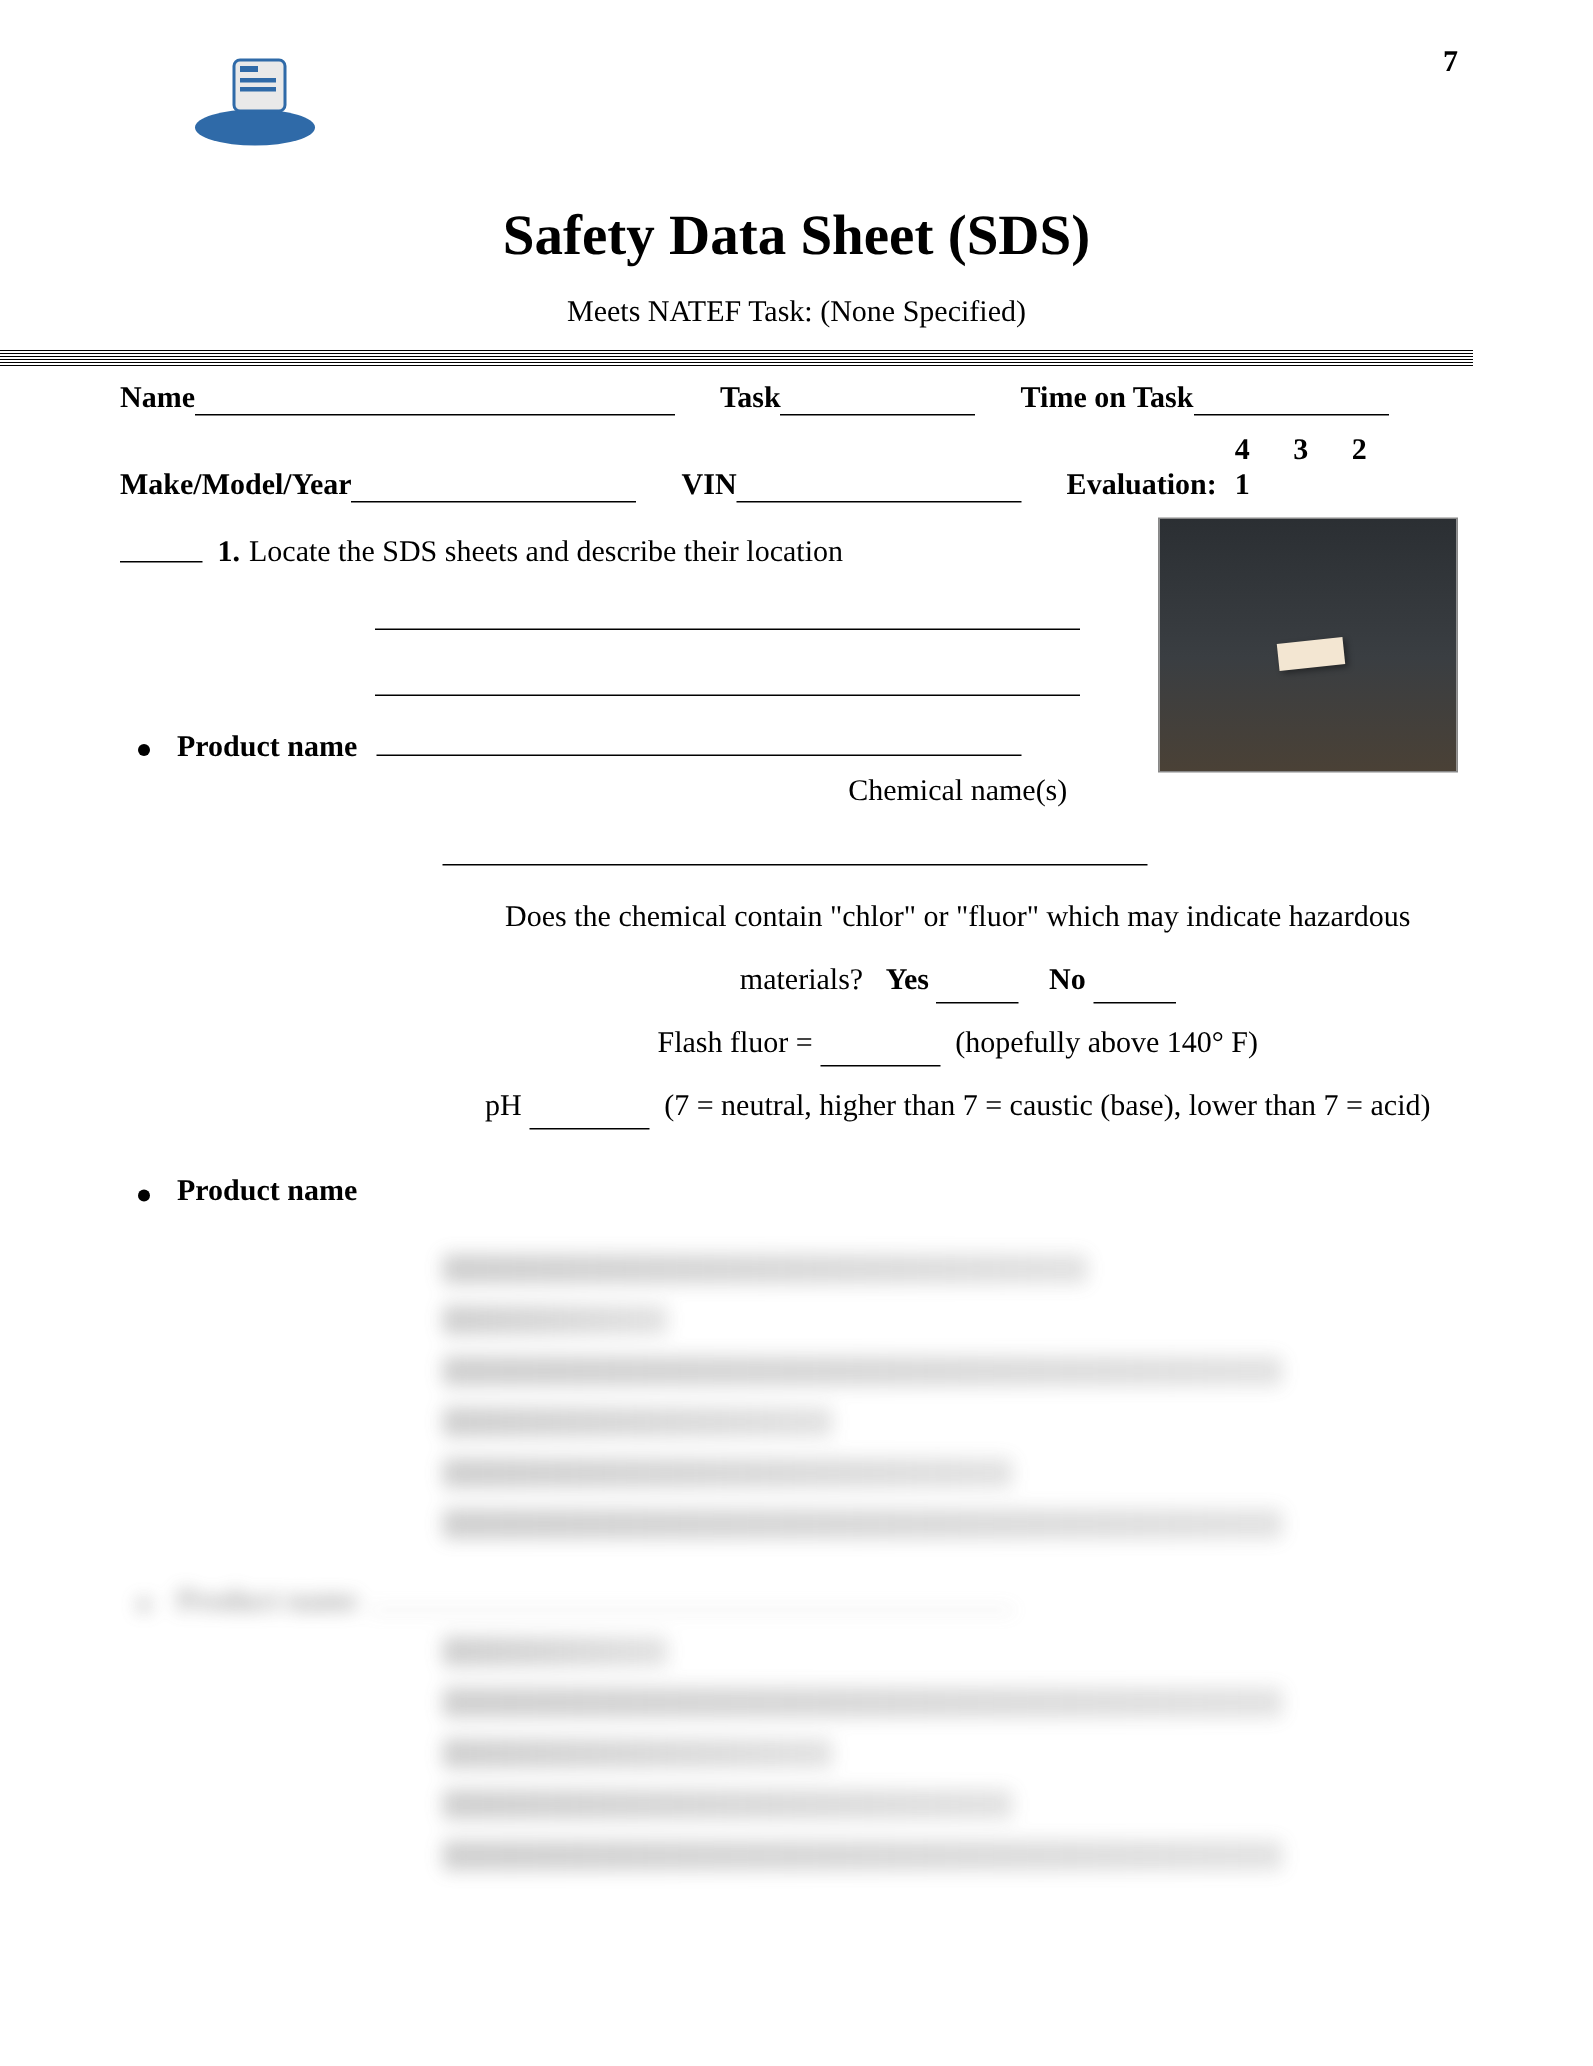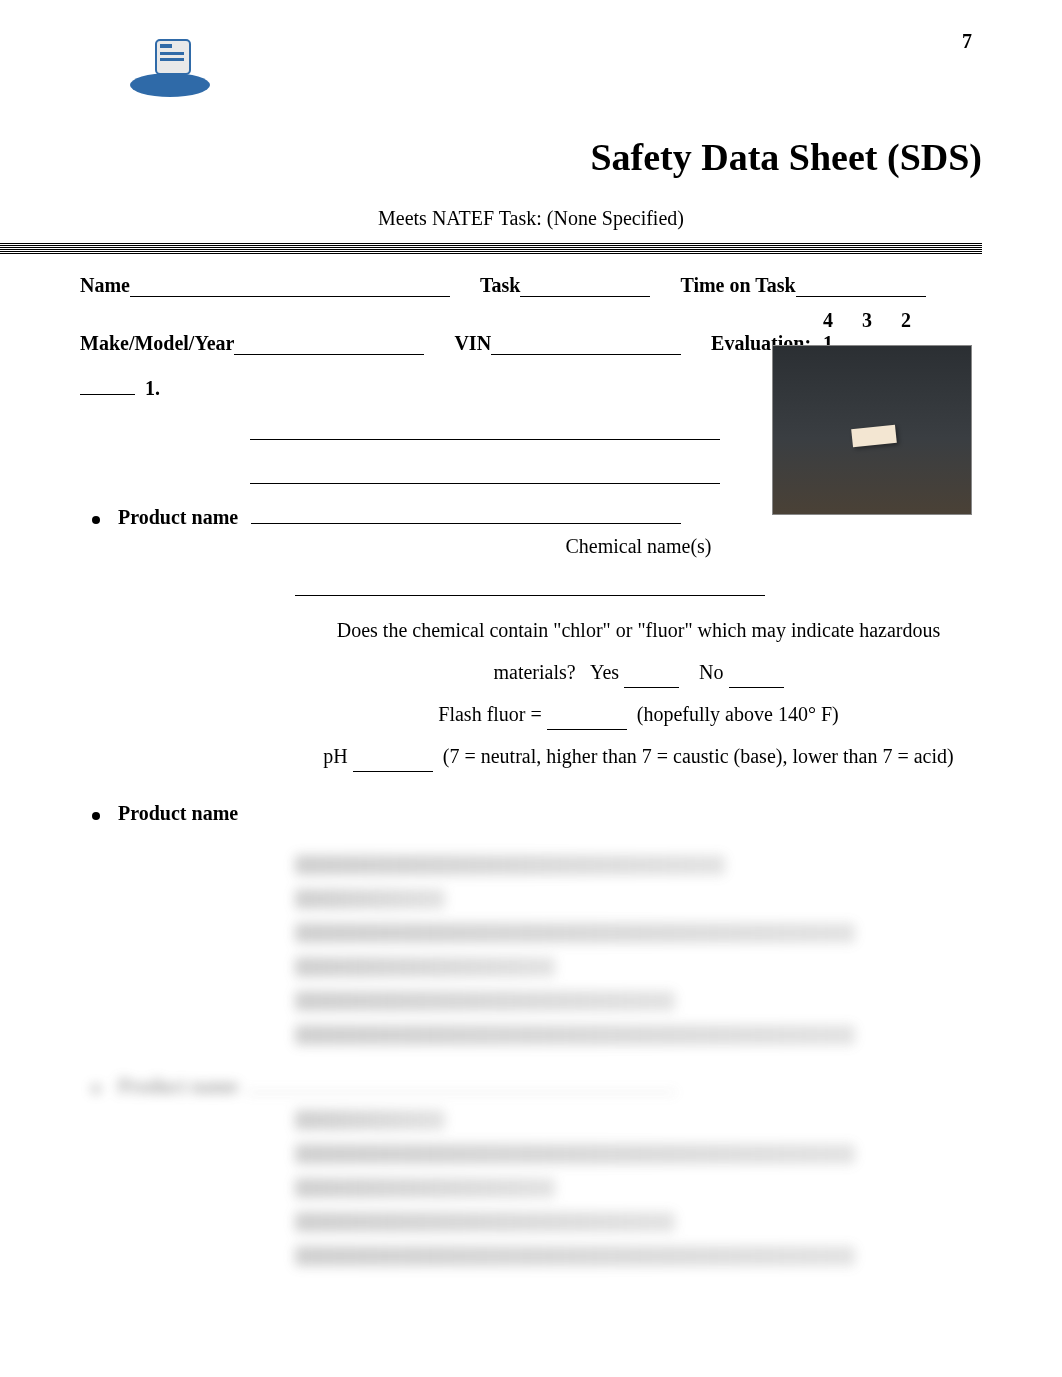--- a/index.html
+++ b/index.html
@@ -24,42 +24,42 @@
   }
   .logo {
     position: absolute;
     top: 30px;
     left: 120px;
     width: 100px;
     height: 70px;
   }
   .logo svg { width: 100%; height: 100%; }
   .title {
-    text-align: right;
+    text-align: center;
     font-size: 38px;
     font-weight: bold;
     margin-top: 95px;
-    margin-bottom: 28px;
+    margin-bottom: 18px;
   }
   .subtitle {
     text-align: center;
     font-size: 20px;
     margin-bottom: 12px;
   }
   .subtitle .bold { font-weight: normal; }
   .hr-strip {
     width: 100%;
     height: 12px;
     background: repeating-linear-gradient(0deg,#000 0,#000 1px,#fff 1px,#fff 2px);
     margin: 0 -80px 0 -80px;
     width: 1062px;
     position: relative;
     left: -80px;
   }
-  .form-area { margin-top: 20px; }
+  .form-area { margin-top: 10px; }
   .row1, .row2 {
     font-size: 20px;
     font-weight: bold;
     margin-bottom: 12px;
     display: flex;
     align-items: flex-end;
   }
   .blank {
     display: inline-block;
     border-bottom: 1.5px solid #000;
@@ -117,21 +117,21 @@
   }
   .prod-label { font-weight: bold; margin-right: 8px; text-align: center; }
   .prod-blank { border-bottom:1.5px solid #000; height:18px; width:430px; display:inline-block; }
   .indented-block { margin-left: 215px; font-size: 20px; text-align: center; }
   .chemline { margin-top: 6px; }
   .chem-blank-line {
     border-bottom: 1.5px solid #000; height: 18px; width: 470px; margin: 20px 0 18px 0;
   }
   .para { margin-bottom: 10px; line-height: 1.6; }
   .yn .blank { width: 55px; }
-  .bold { font-weight: normal; }
+  .bold { font-weight: bold; }
   .blur-section {
     filter: blur(6px);
     opacity: 0.7;
     user-select: none;
     margin-top: 30px;
   }
   .blur-block {
     margin-left: 215px;
     font-size: 20px;
     color: #555;
@@ -205,20 +205,21 @@
       </span>
       <span class="seg">
         <span>Evaluation:</span>
         <span class="eval-nums">4  3  2  1</span>
       </span>
     </div>
 
     <div class="q1">
       <span class="lead-blank"></span>
       <span class="bold">1.</span>
+      <span>Locate the SDS sheets and describe their location</span>
     </div>
 
     <div class="answer-lines">
       <div class="line"></div>
       <div class="line"></div>
     </div>
 
     <div class="photo"></div>
 
     <div class="bullet-row">

